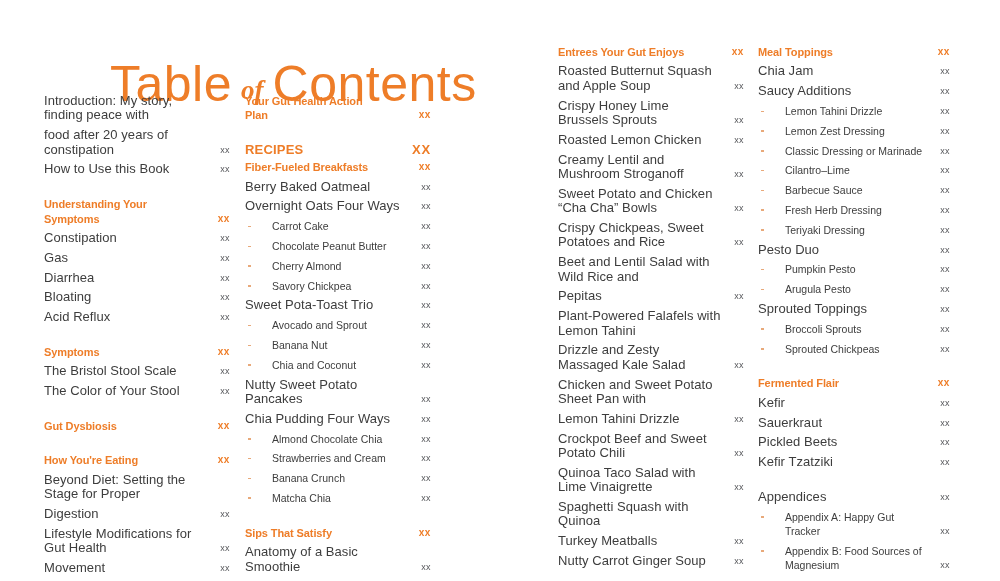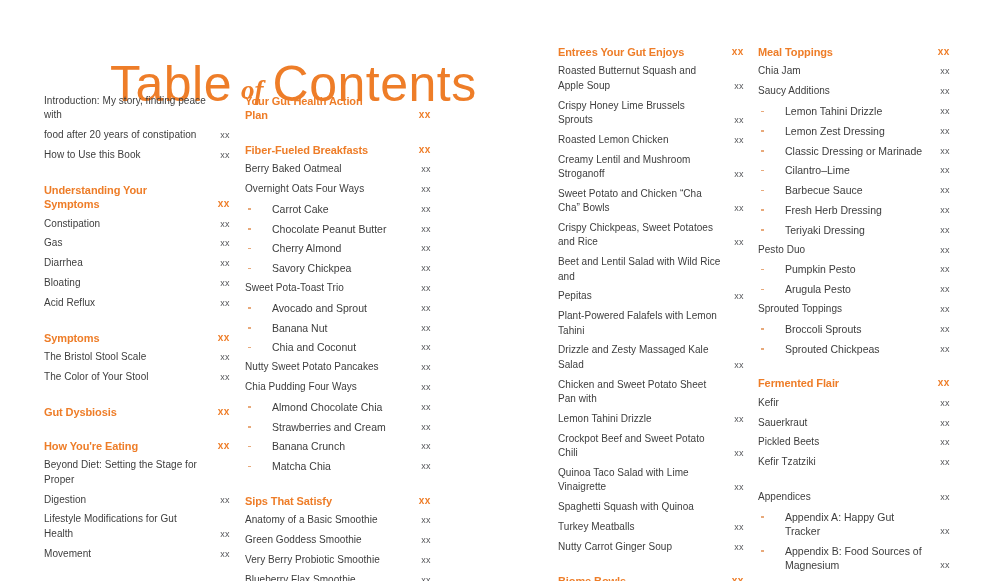--- a/index.html
+++ b/index.html
@@ -78,21 +78,21 @@
   .row .pg {
     flex: 0 0 auto;
     text-align: right;
     min-width: 16px;
     align-self: flex-end;
     letter-spacing: 0.4px;
   }
 
   
   .entry .txt {
-    font-size: 10px;
+    font-size: 13px;
     font-weight: 400;
     color: #3d3d3d;
     letter-spacing: 0.05px;
   }
   .entry .pg {
     font-size: 9px;
     color: #55565a;
   }
 
   
@@ -236,20 +236,24 @@
         <span class="txt">Movement</span>
         <span class="pg">xx</span>
       </div>
     </div>
   <div class="col" id="col-2">
       <div class="row header">
         <span class="txt">Your Gut Health Action Plan</span>
         <span class="pg">xx</span>
       </div>
       <div class="gap-md"></div>
+      <div class="row bigheader">
+        <span class="txt">RECIPES</span>
+        <span class="pg">XX</span>
+      </div>
       <div class="row header">
         <span class="txt">Fiber-Fueled Breakfasts</span>
         <span class="pg">xx</span>
       </div>
       <div class="row entry">
         <span class="txt">Berry Baked Oatmeal</span>
         <span class="pg">xx</span>
       </div>
       <div class="row entry">
         <span class="txt">Overnight Oats Four Ways</span>

